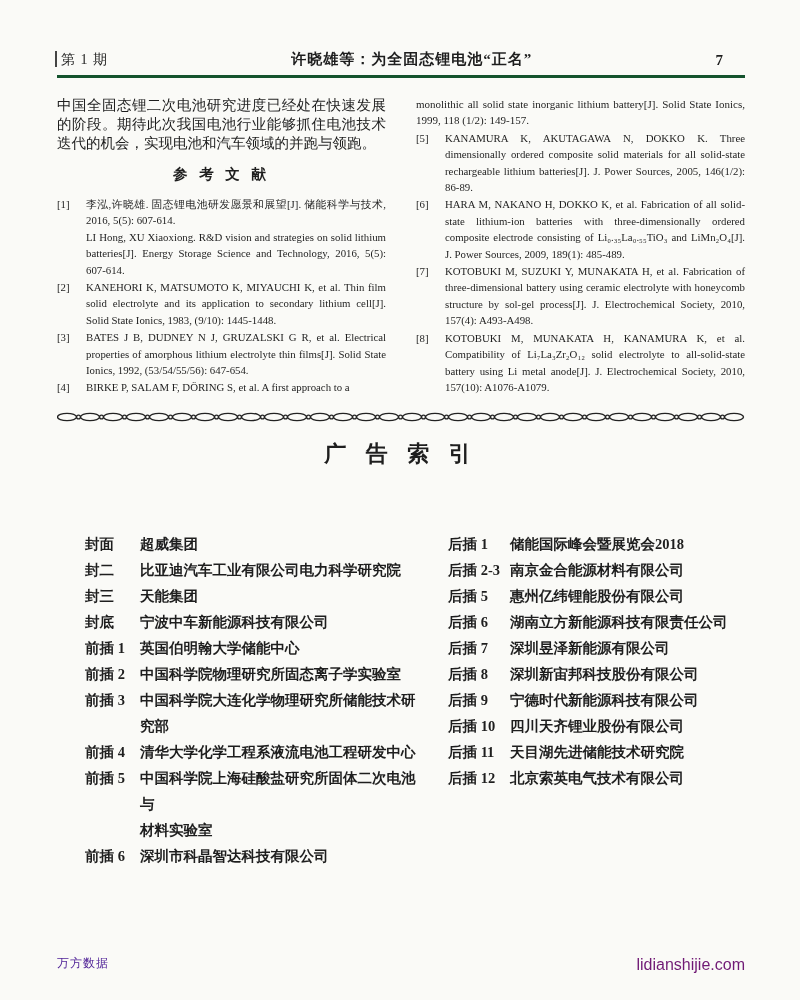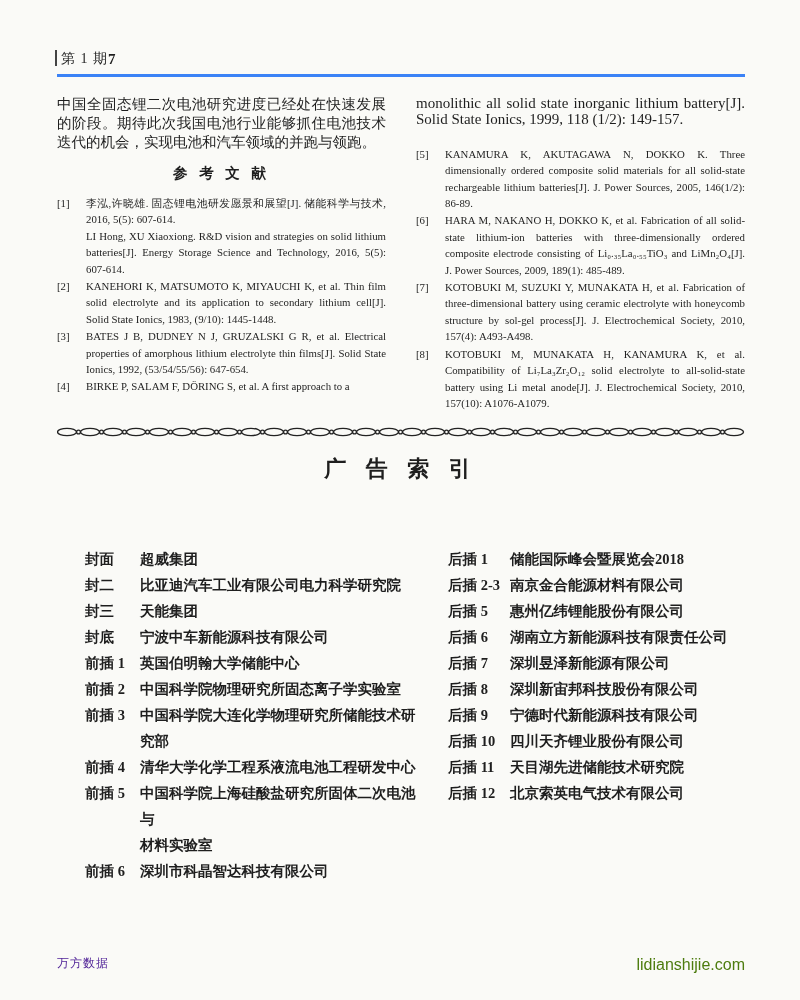--- a/index.html
+++ b/index.html
@@ -9,23 +9,23 @@
     font-family:"Liberation Serif","DejaVu Serif",serif;
     color:#1e1e1e;
     position:relative;
     overflow:hidden;
   }
   .page{position:absolute;left:57px;top:0;width:688px;height:1000px;}
 
   
   .header{
     position:relative;
-    display:flex;align-items:flex-end;
+    display:flex;align-items:flex-end;justify-content:space-between;
     padding:50px 4px 6px 4px;
-    border-bottom:3px solid #3b82f6;
+    border-bottom:3px solid #14532d;
   }
   .header .issue{font-size:14px;letter-spacing:1px;}
   .header .run-title{font-size:15px;font-weight:600;letter-spacing:1px;}
   .header .pageno{font-size:15px;font-weight:700;padding-right:18px;}
   .edge-mark{
     position:absolute;left:-2px;bottom:8px;width:2px;height:16px;background:#444;
   }
 
   
   .cols{display:flex;gap:30px;margin-top:18px;}
@@ -35,21 +35,21 @@
     font-size:14.5px;line-height:19px;
     text-align:justify;
   }
   .refs-heading{
     margin:10px 0 12px 0;
     text-align:center;font-size:14.5px;font-weight:700;letter-spacing:4px;
   }
   .ref{position:relative;padding-left:29px;font-size:10.8px;line-height:16.4px;text-align:justify;margin:0 0 1px 0;}
   .ref-label{position:absolute;left:0;top:0;}
   .ref-text{white-space:pre-line;}
-  .ref-cont{font-size:15px;line-height:16.4px;text-align:justify;margin:0 0 18px 0;white-space:pre-line;}
+  .ref-cont{font-size:11px;line-height:16.4px;text-align:justify;margin:0 0 1px 0;white-space:pre-line;}
 
   
   .ornament{display:block;margin:14px 0 0 0;}
 
   
   .ad-heading{
     margin:16px 0 14px 0;
     text-align:center;font-size:22px;font-weight:700;letter-spacing:7px;
   }
   .ad-cols{display:flex;gap:28px;padding-left:28px;}
@@ -66,20 +66,21 @@
   .website{position:absolute;right:55px;bottom:26px;font-size:16px;font-family:"Liberation Sans","DejaVu Sans",sans-serif;}
 </style>
 </head>
 <body>
 
 <div class="page">
 
   <div class="header">
     <span class="edge-mark"></span>
     <span class="issue">第 1 期</span>
+    <span class="run-title">许晓雄等：为全固态锂电池“正名”</span>
     <span class="pageno">7</span>
   </div>
 
   <div class="cols">
     <div class="col">
       <p class="intro">中国全固态锂二次电池研究进度已经处在快速发展的阶段。期待此次我国电池行业能够抓住电池技术迭代的机会，实现电池和汽车领域的并跑与领跑。</p>
       <div class="refs-heading">参 考 文 献</div>
       <div>
 
           <div class="ref">
@@ -300,13 +301,13 @@
         <div class="ad-row">
           <span class="ad-label">后插 12</span>
           <span class="ad-name">北京索英电气技术有限公司</span>
         </div>
       </div>
   </div>
 
 </div>
 
 <div class="watermark">万方数据</div>
-<div class="website" style="color: #4d7c0f;">lidianshijie.com</div>
+<div class="website" style="color: #701a75;">lidianshijie.com</div>
 
 </body></html>

